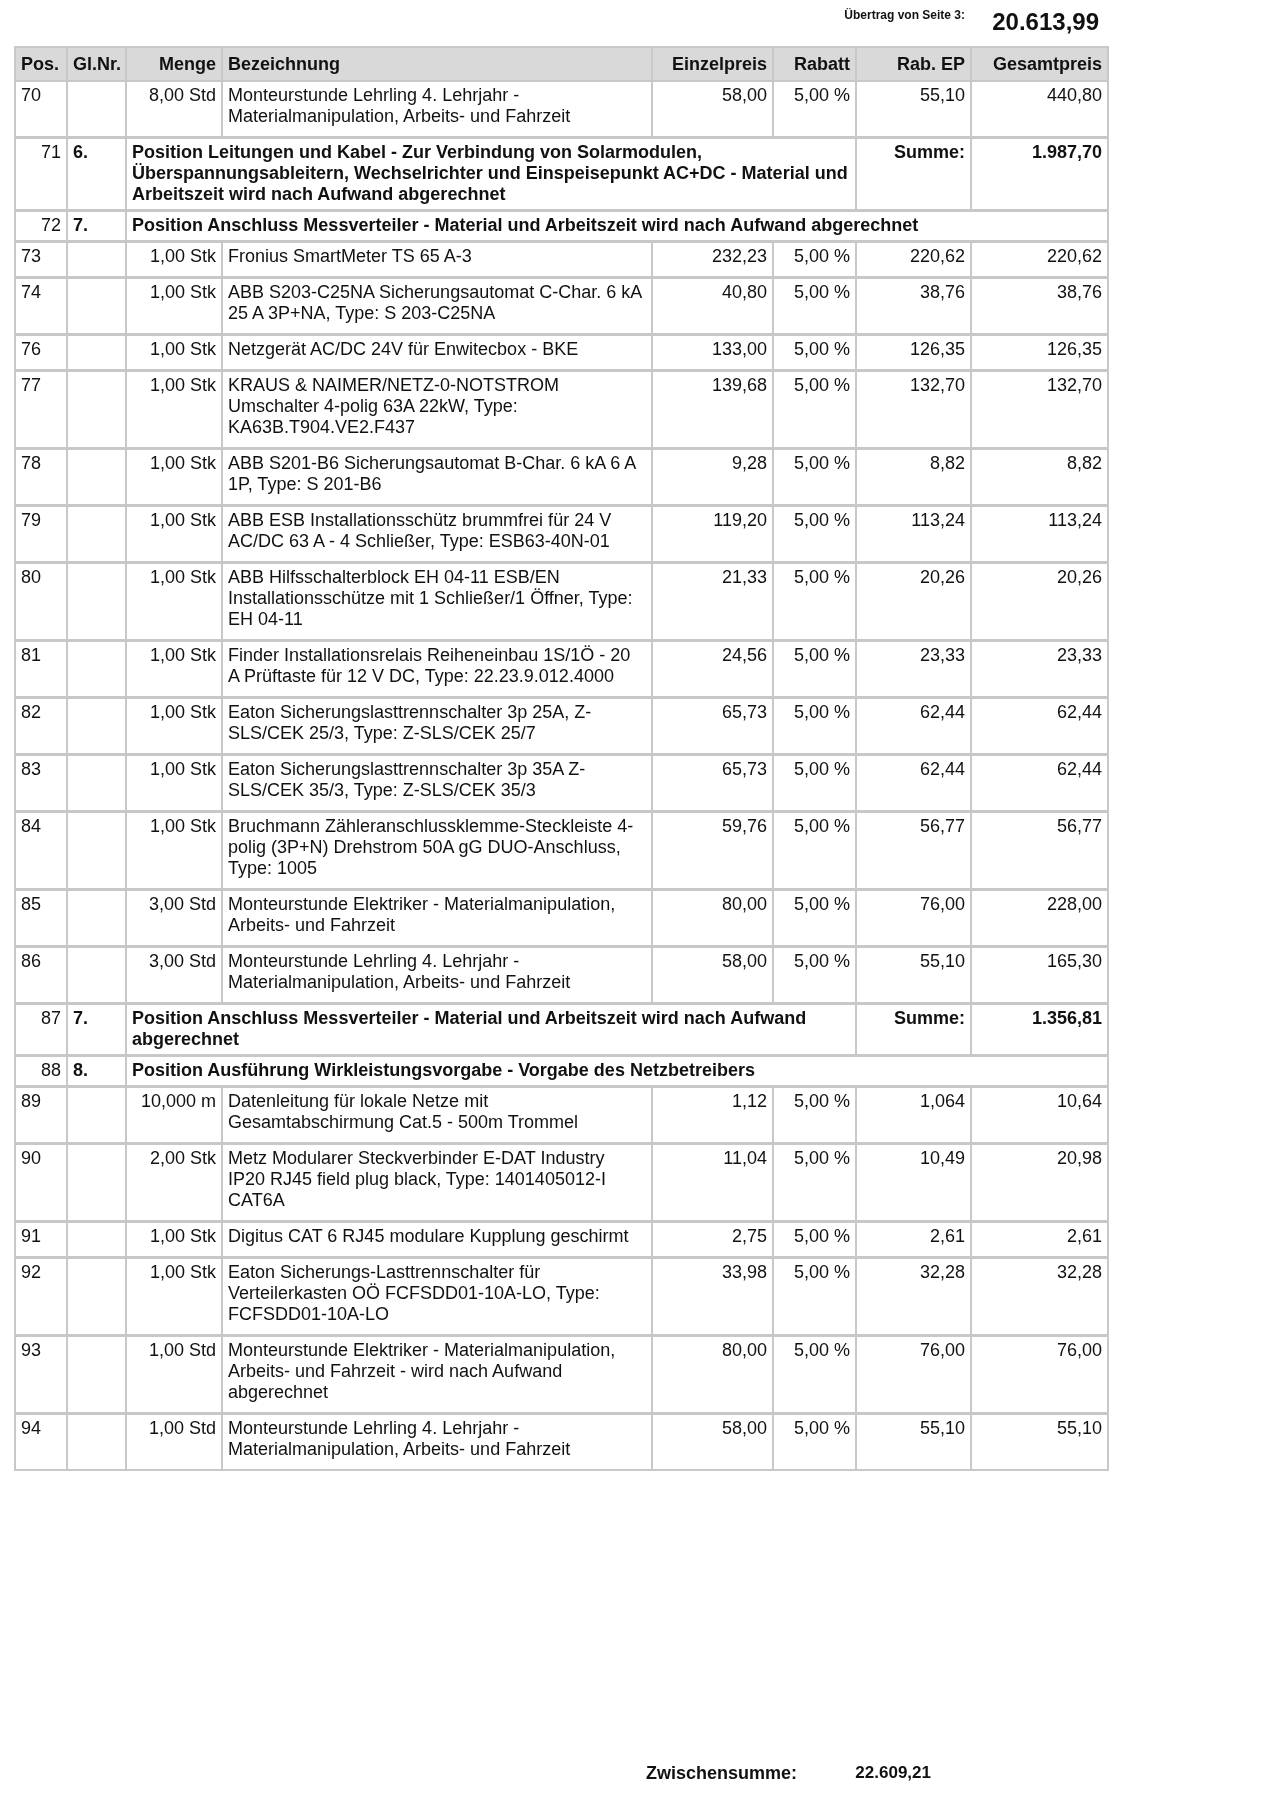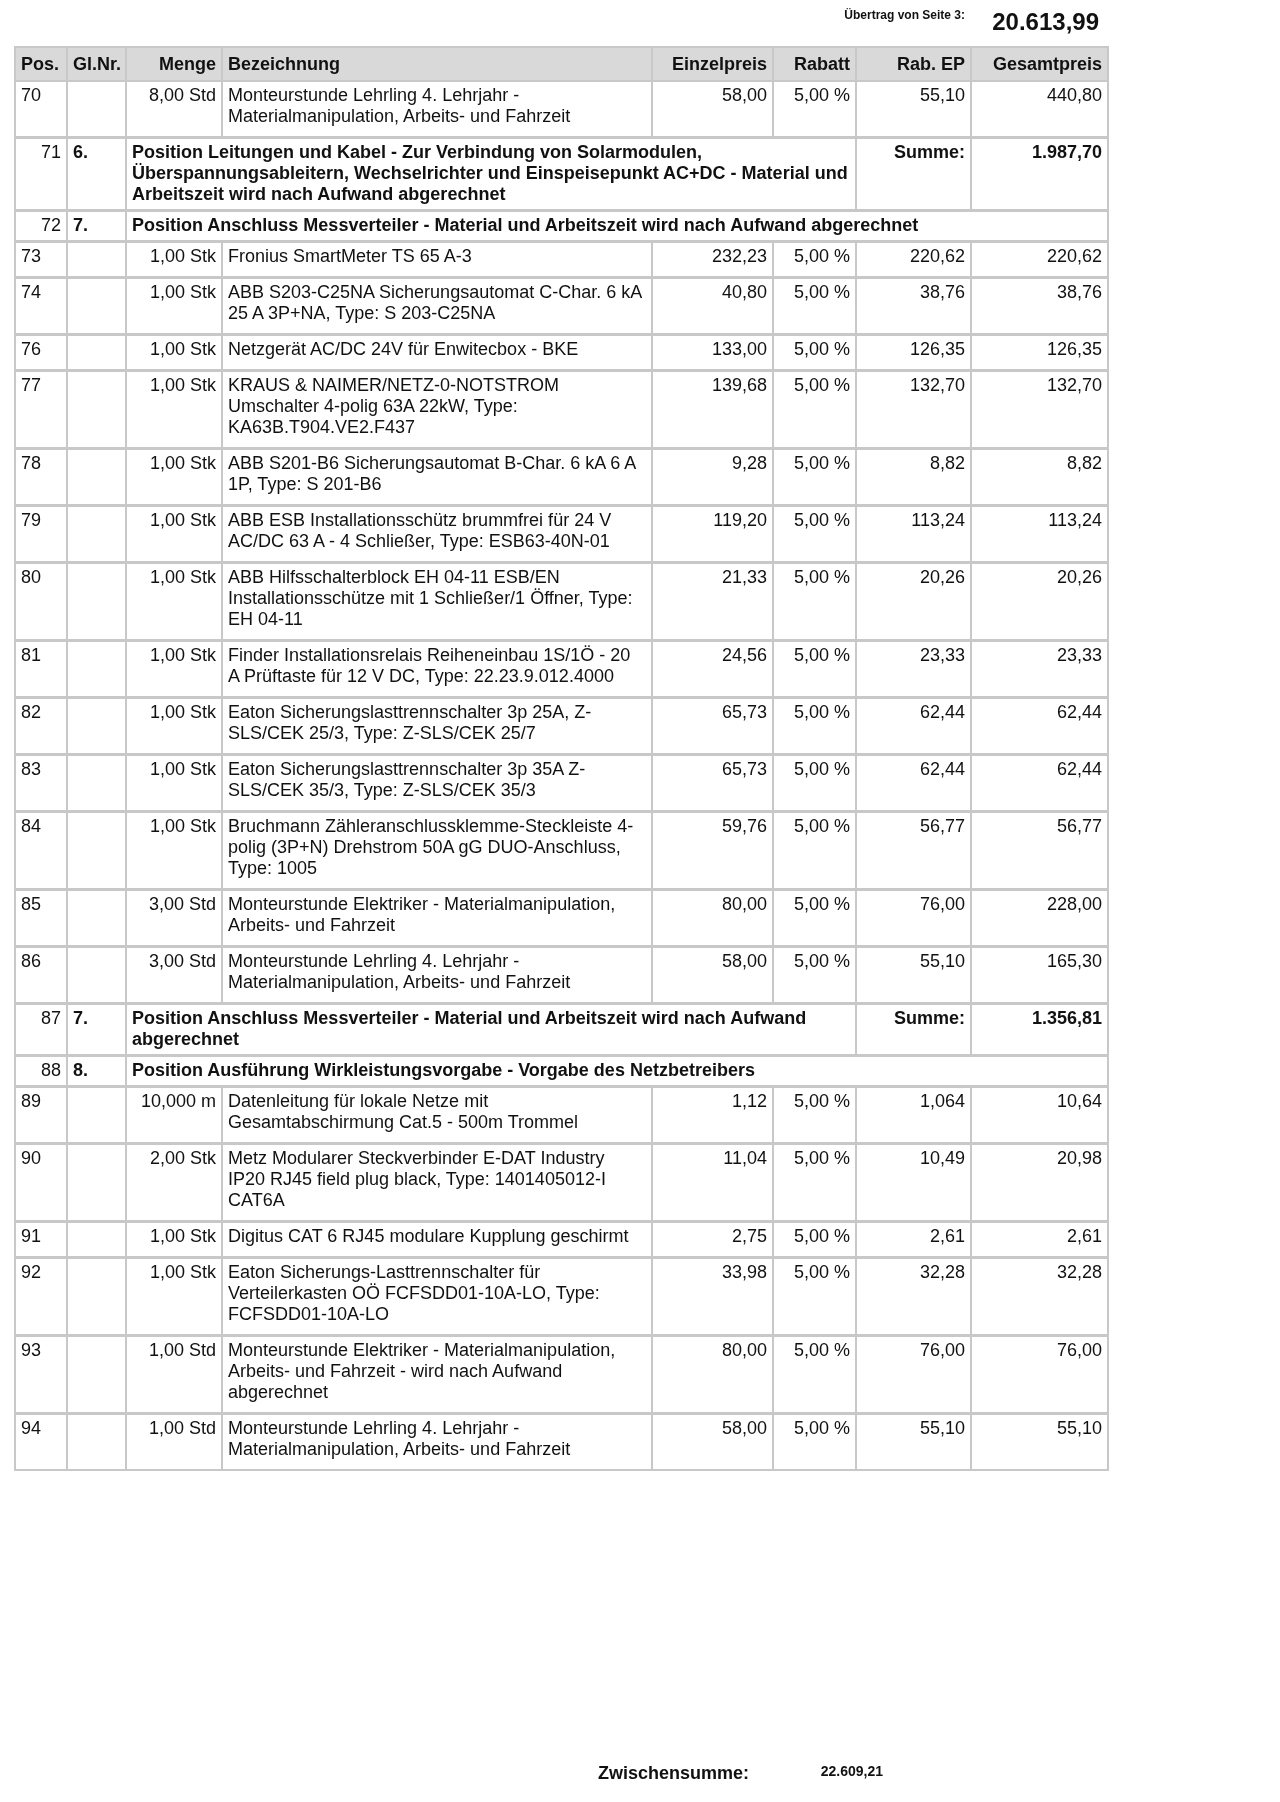--- a/index.html
+++ b/index.html
@@ -8,23 +8,23 @@
   .carry .lbl { position: absolute; right: 315px; top: 4px; font-weight: bold; font-size: 12px; }
   .carry .val { position: absolute; right: 181px; top: 4px; font-weight: bold; font-size: 24px; }
   table.pos { position: absolute; left: 14px; top: 46px; width: 1093px; border-collapse: collapse; table-layout: fixed; }
   table.pos td, table.pos th { border: 2px solid #c8c8c8; padding: 3px 5px 4px 5px; vertical-align: top; line-height: 21px; font-size: 18px; }
   table.pos th { background: #d9d9d9; font-weight: bold; text-align: left; padding-top: 6px; padding-bottom: 5px; }
   table.pos th.r, table.pos td.r { text-align: right; }
   table.pos tr.item td { padding-bottom: 9px; }
   table.pos tr.group td { font-weight: bold; }
   table.pos tr.group td.posno { font-weight: normal; text-align: right; }
   table.pos tr + tr td { border-top-width: 3px; }
-  .subtotal { position: absolute; top: 1763px; width: 1064px; height: 28px; }
+  .subtotal { position: absolute; top: 1763px; width: 1064px; height: 28px; margin-left: 48px; }
   .subtotal .lbl { position: absolute; right: 315px; font-weight: bold; font-size: 18px; }
-  .subtotal .val { position: absolute; right: 181px; font-weight: bold; font-size: 14px; }
+  .subtotal .val { position: absolute; right: 181px; font-weight: bold; font-size: 17px; }
 </style>
 </head>
 <body>
 
 <div class="carry">
   <span class="lbl">Übertrag von Seite 3:</span>
   <span class="val">20.613,99</span>
 </div>
 
 <table class="pos">

